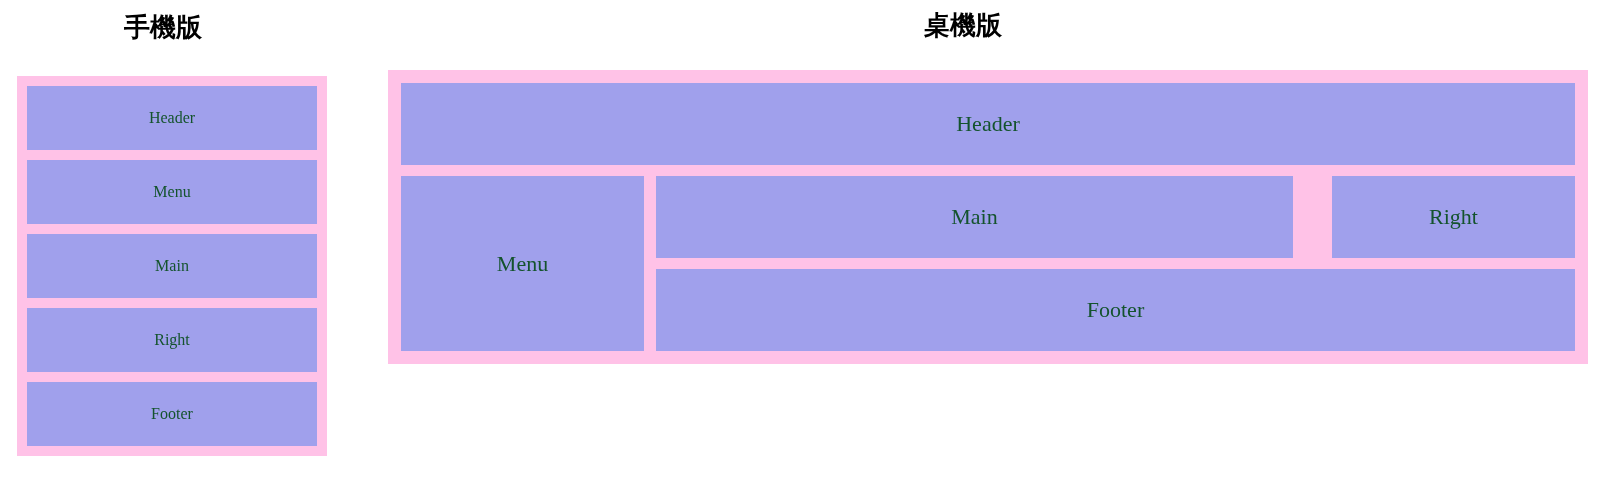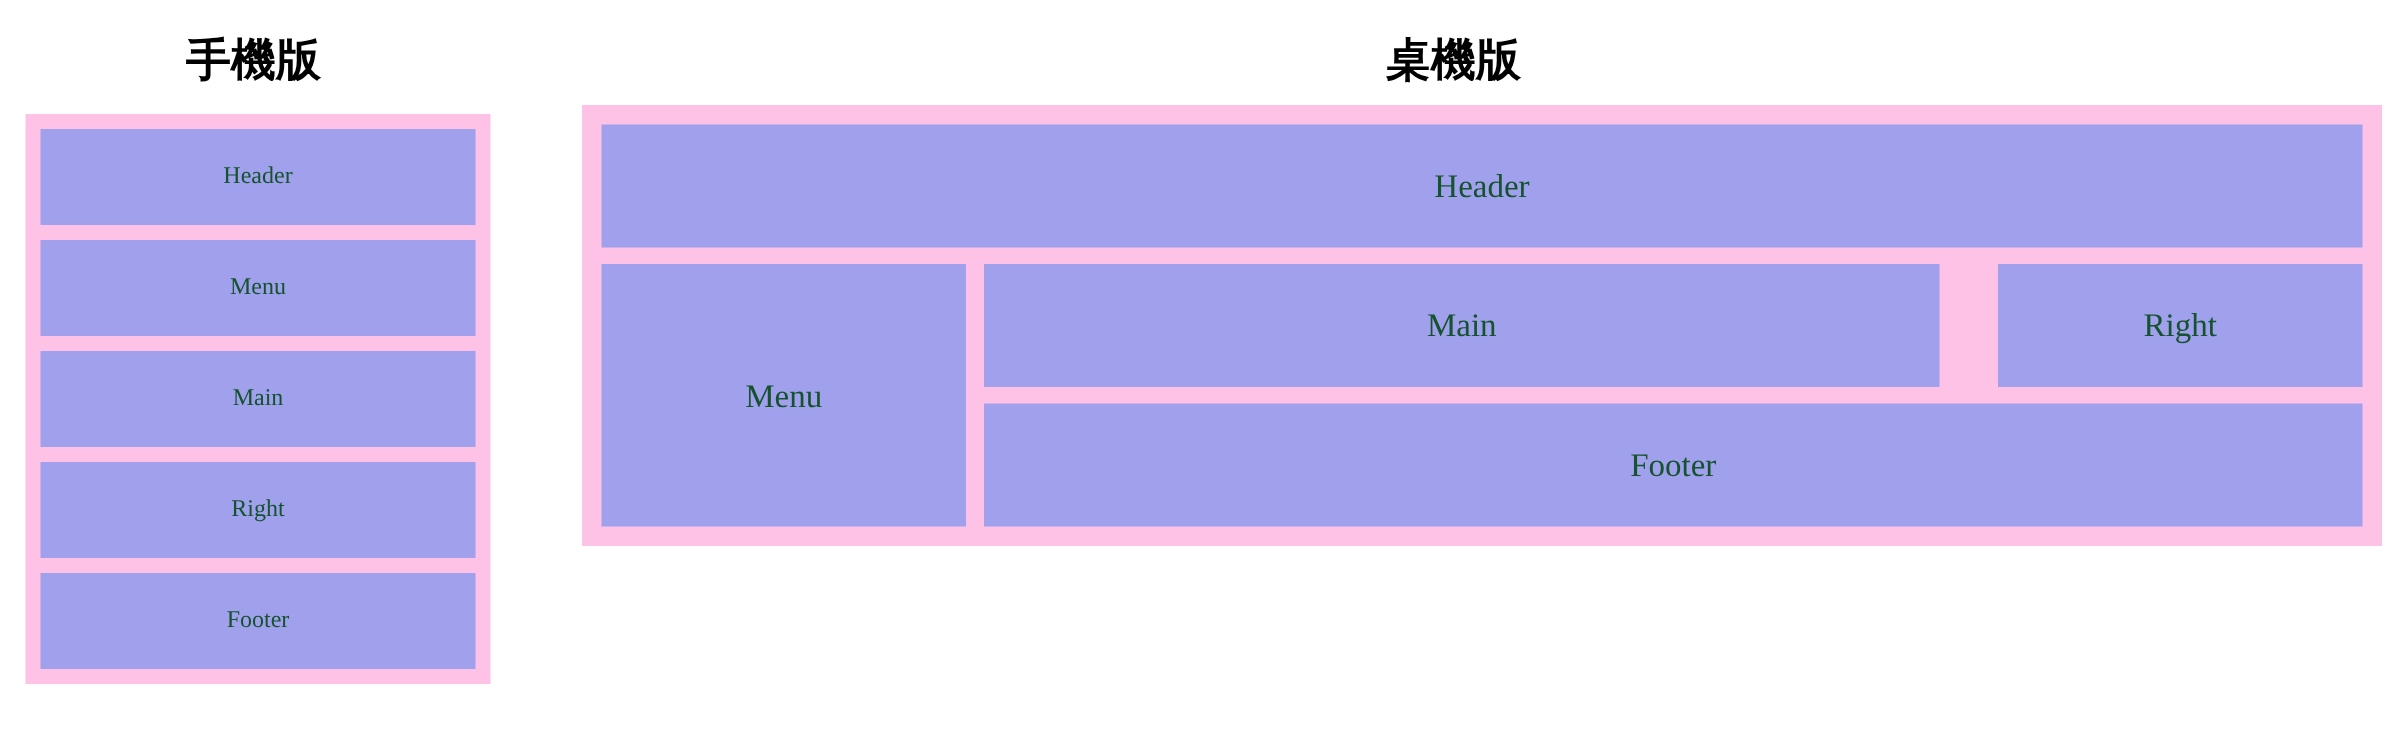--- a/index.html
+++ b/index.html
@@ -14,28 +14,27 @@
     font-family: "Liberation Sans", sans-serif;
     overflow: hidden;
     position: relative;
   }
 
   
   .title {
     position: absolute;
     font-family: "DejaVu Sans", "Liberation Sans", sans-serif;
     font-weight: bold;
-    font-size: 30px;
+    font-size: 26px;
     color: #000000;
     line-height: 1;
     white-space: nowrap;
-    margin-top: 12px;
   }
   #title-mobile  { left: 124px; top: 14px; }
-  #title-desktop { left: 924px; top: 14px; }
+  #title-desktop { left: 924px; top: 14px; font-family: Liberation Mono, monospace; }
 
   
   .pane {
     background: #A0A0EC;
     display: flex;
     align-items: center;
     justify-content: center;
     color: #14532d;
     font-family: "Liberation Serif", "DejaVu Serif", serif;
     box-sizing: border-box;

